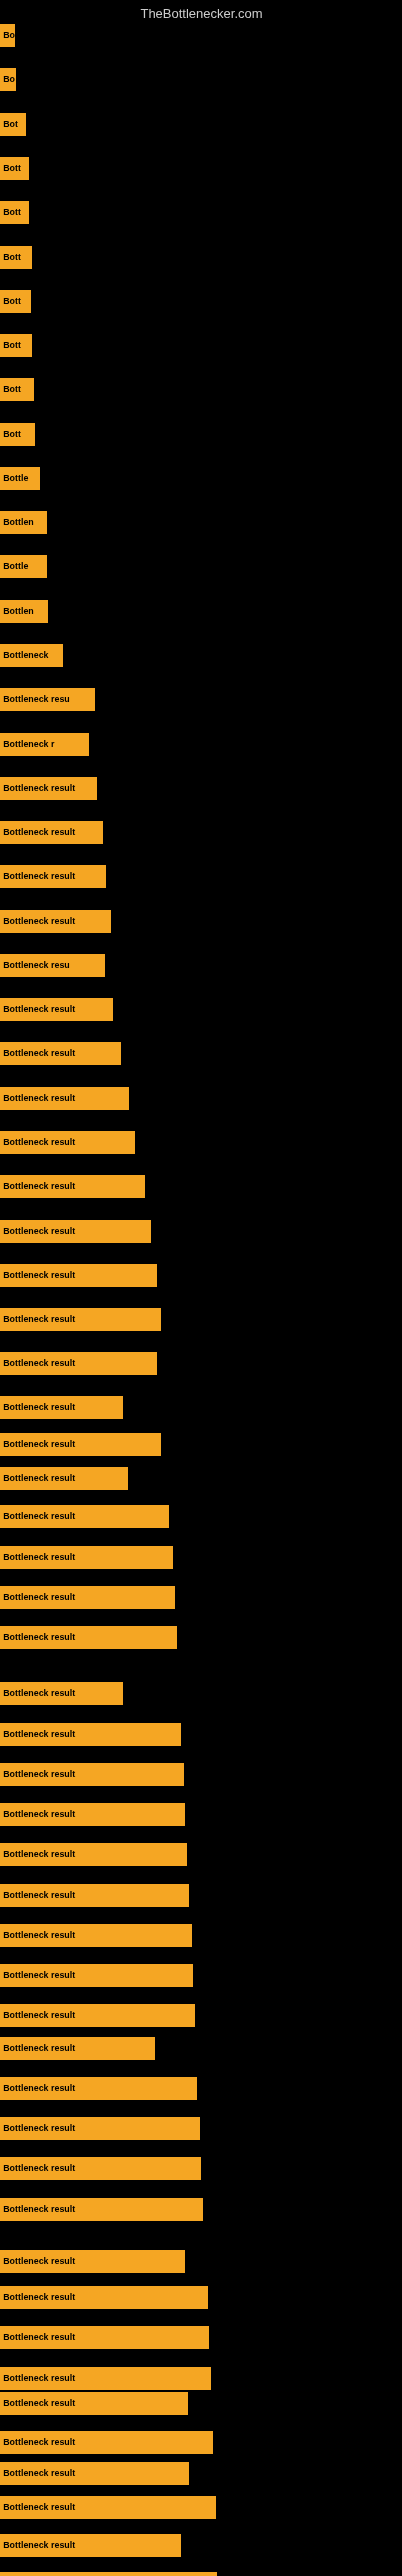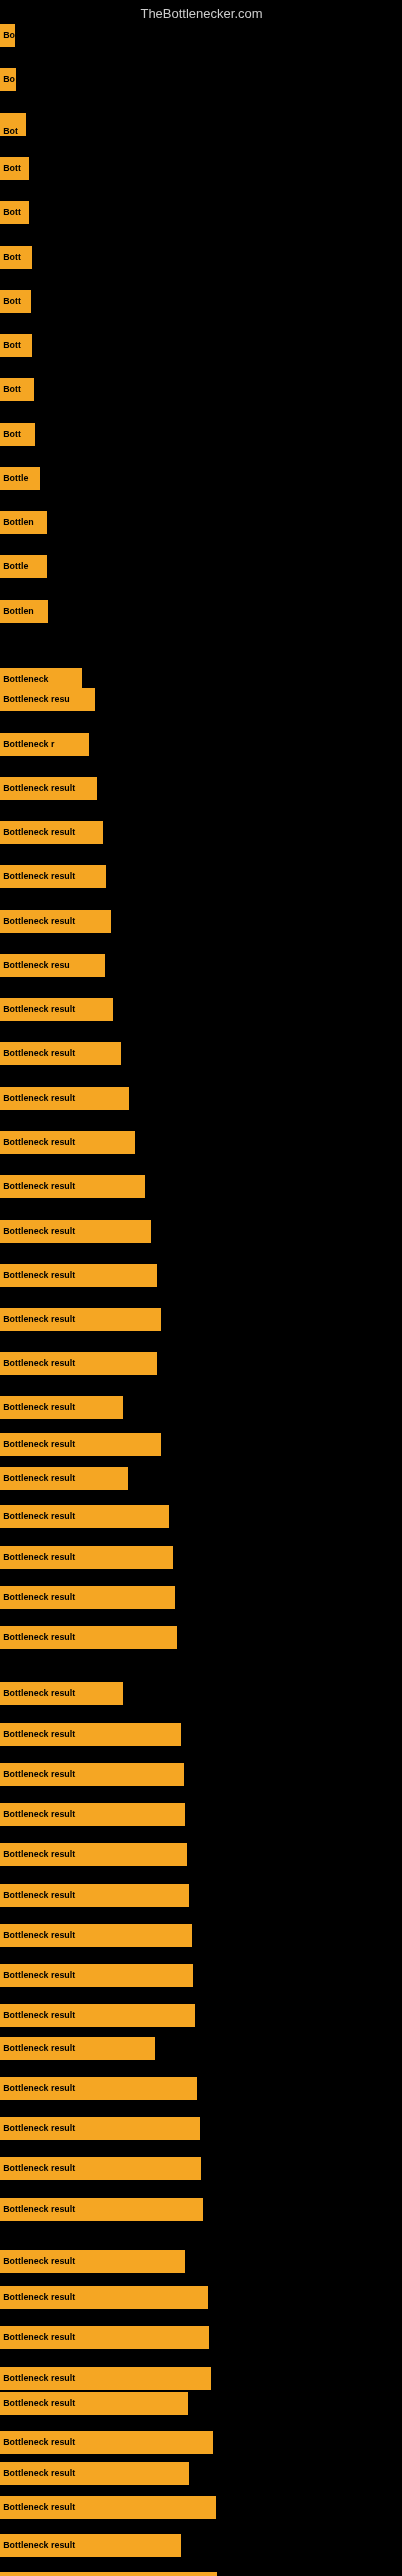--- a/index.html
+++ b/index.html
@@ -55,21 +55,21 @@
       <div class="bar" style="width: 14.5px;">
         <span class="bar-label">Bo</span>
       </div>
     </div>
     <div class="bar-container" style="top: 68px;">
       <div class="bar" style="width: 16px;">
         <span class="bar-label">Bo</span>
       </div>
     </div>
     <div class="bar-container" style="top: 113px;">
-      <div class="bar" style="width: 26px; align-items: flex-end;">
+      <div class="bar" style="width: 26px;">
         <span class="bar-label">Bot</span>
       </div>
     </div>
     <div class="bar-container" style="top: 157px;">
       <div class="bar" style="width: 29px;">
         <span class="bar-label">Bott</span>
       </div>
     </div>
     <div class="bar-container" style="top: 201px;">
       <div class="bar" style="width: 29px;">
@@ -115,21 +115,21 @@
       <div class="bar" style="width: 47px;">
         <span class="bar-label">Bottle</span>
       </div>
     </div>
     <div class="bar-container" style="top: 600px;">
       <div class="bar" style="width: 48px;">
         <span class="bar-label">Bottlen</span>
       </div>
     </div>
     <div class="bar-container" style="top: 644px;">
-      <div class="bar" style="width: 82px; margin-top: 24px;">
+      <div class="bar" style="width: 63px;">
         <span class="bar-label">Bottleneck</span>
       </div>
     </div>
     <div class="bar-container" style="top: 688px;">
       <div class="bar" style="width: 95px;">
         <span class="bar-label">Bottleneck resu</span>
       </div>
     </div>
     <div class="bar-container" style="top: 733px;">
       <div class="bar" style="width: 89px;">

